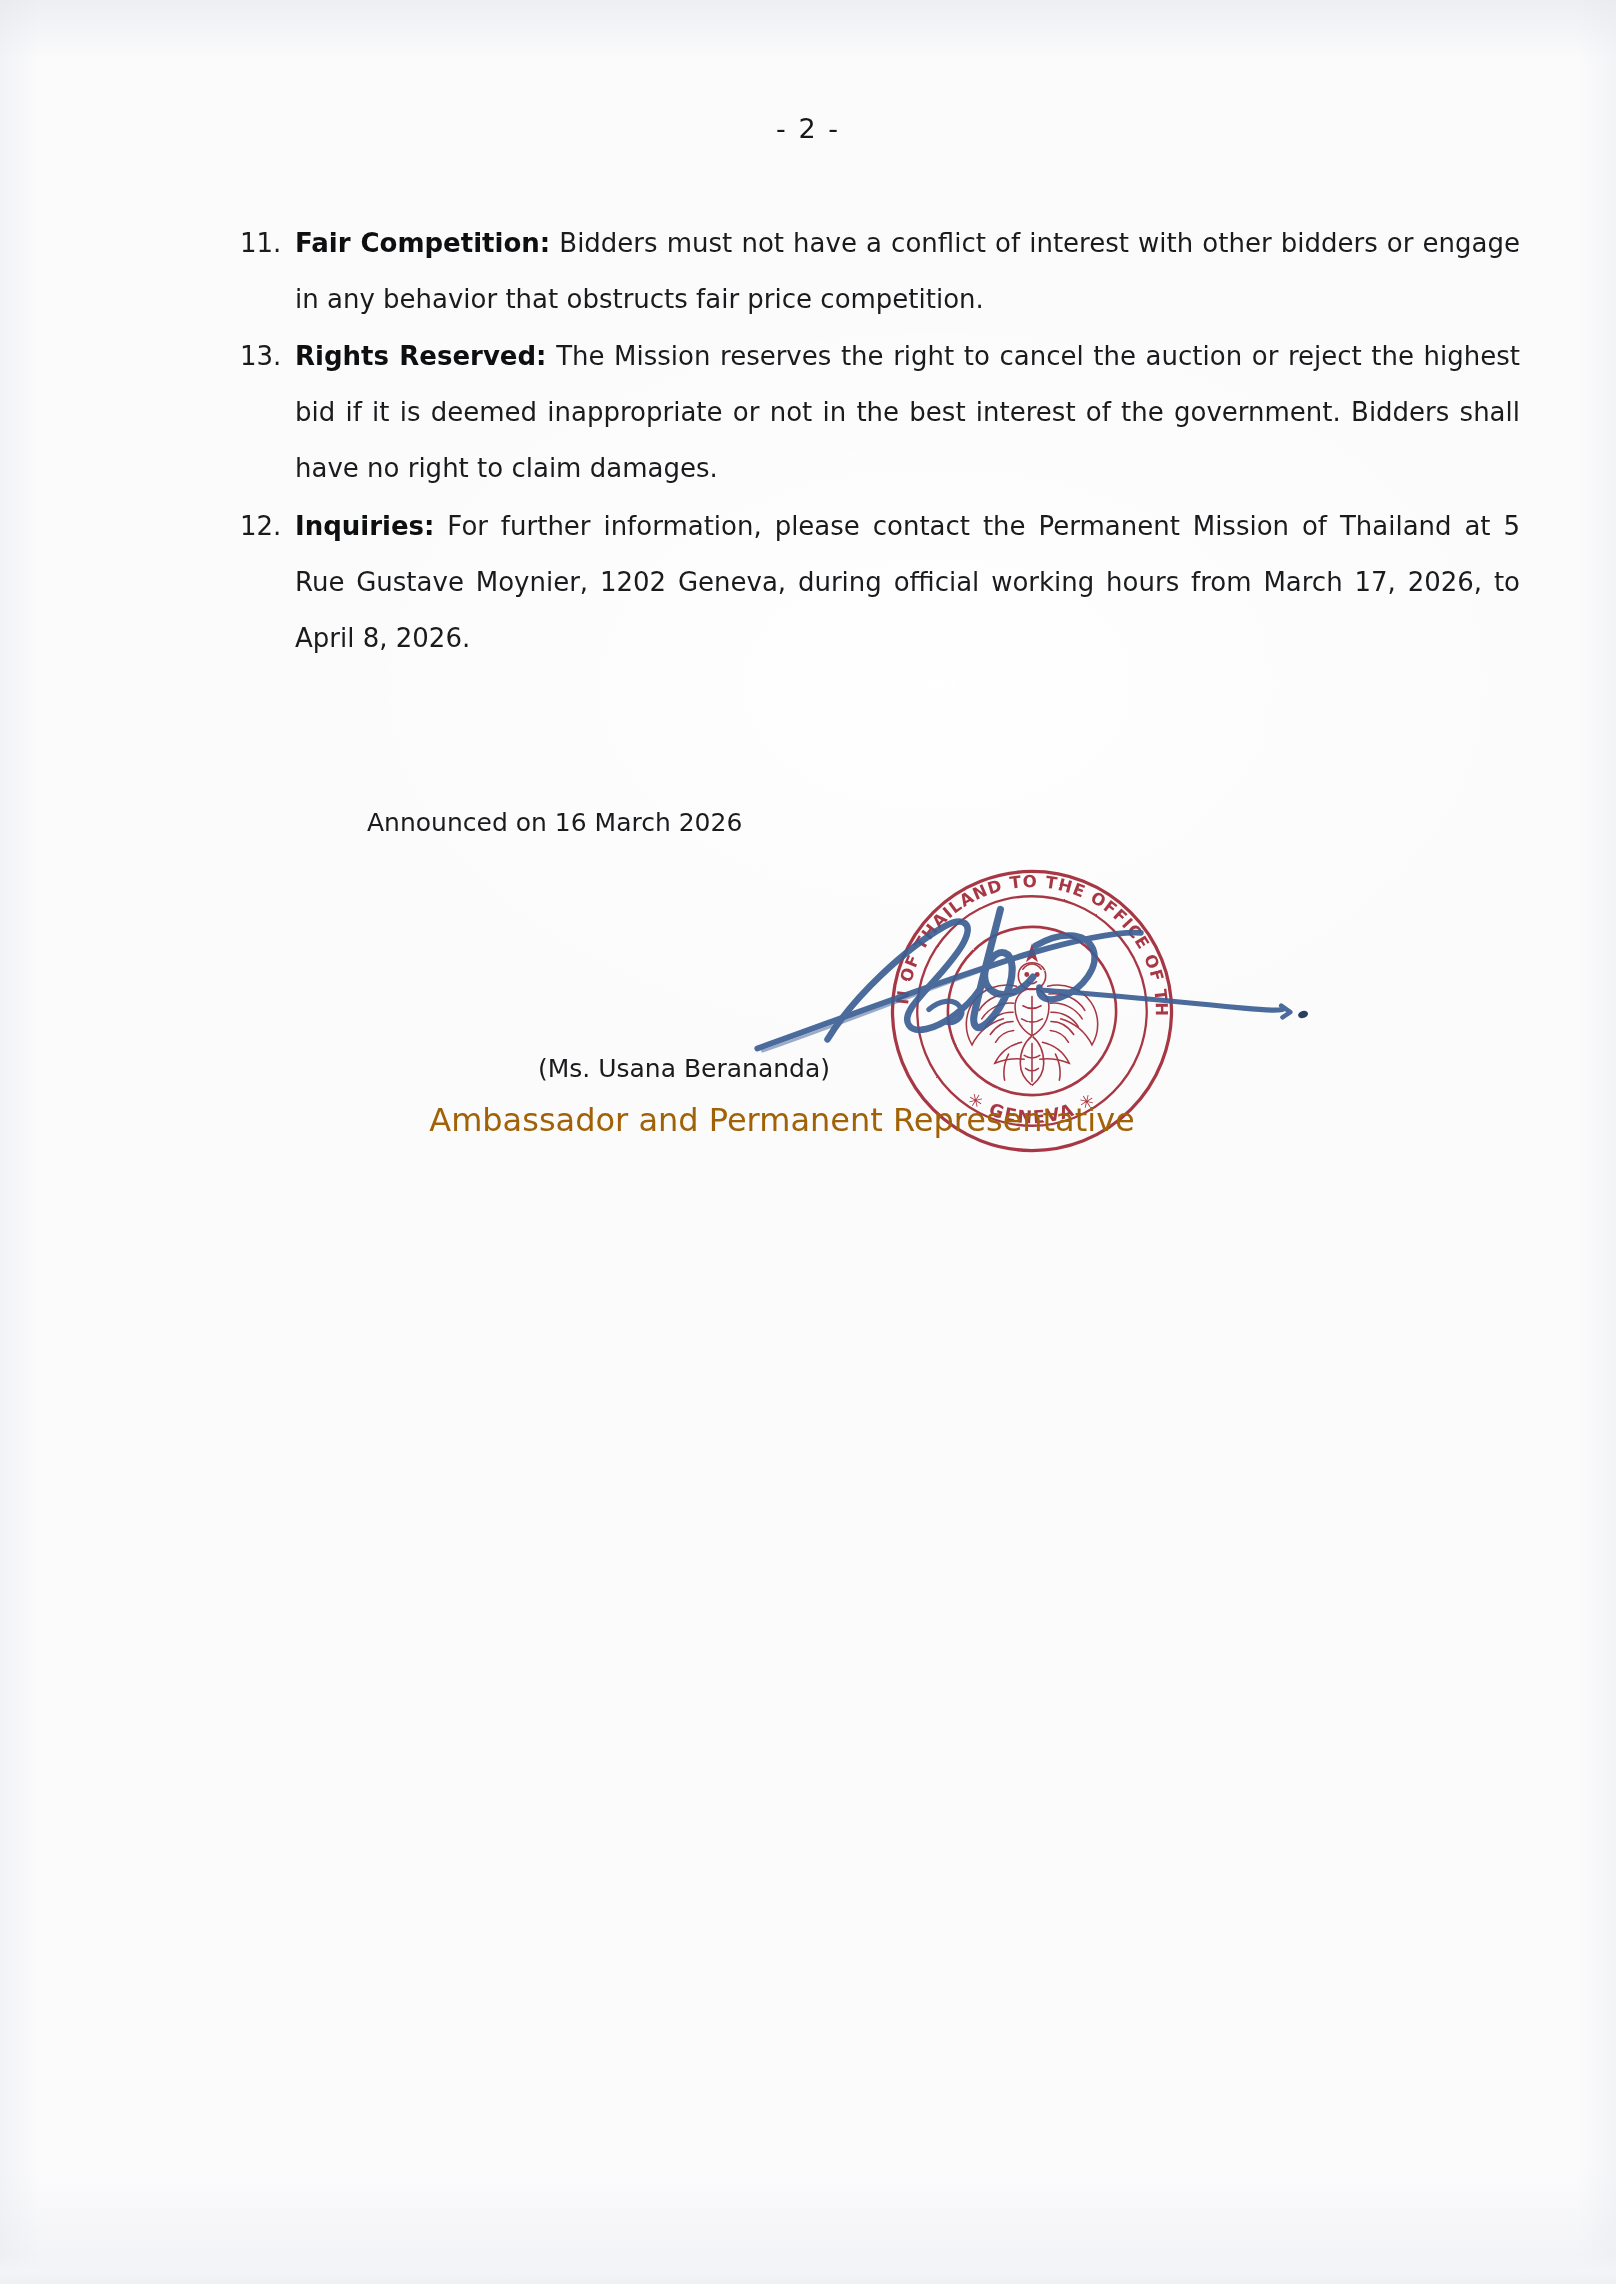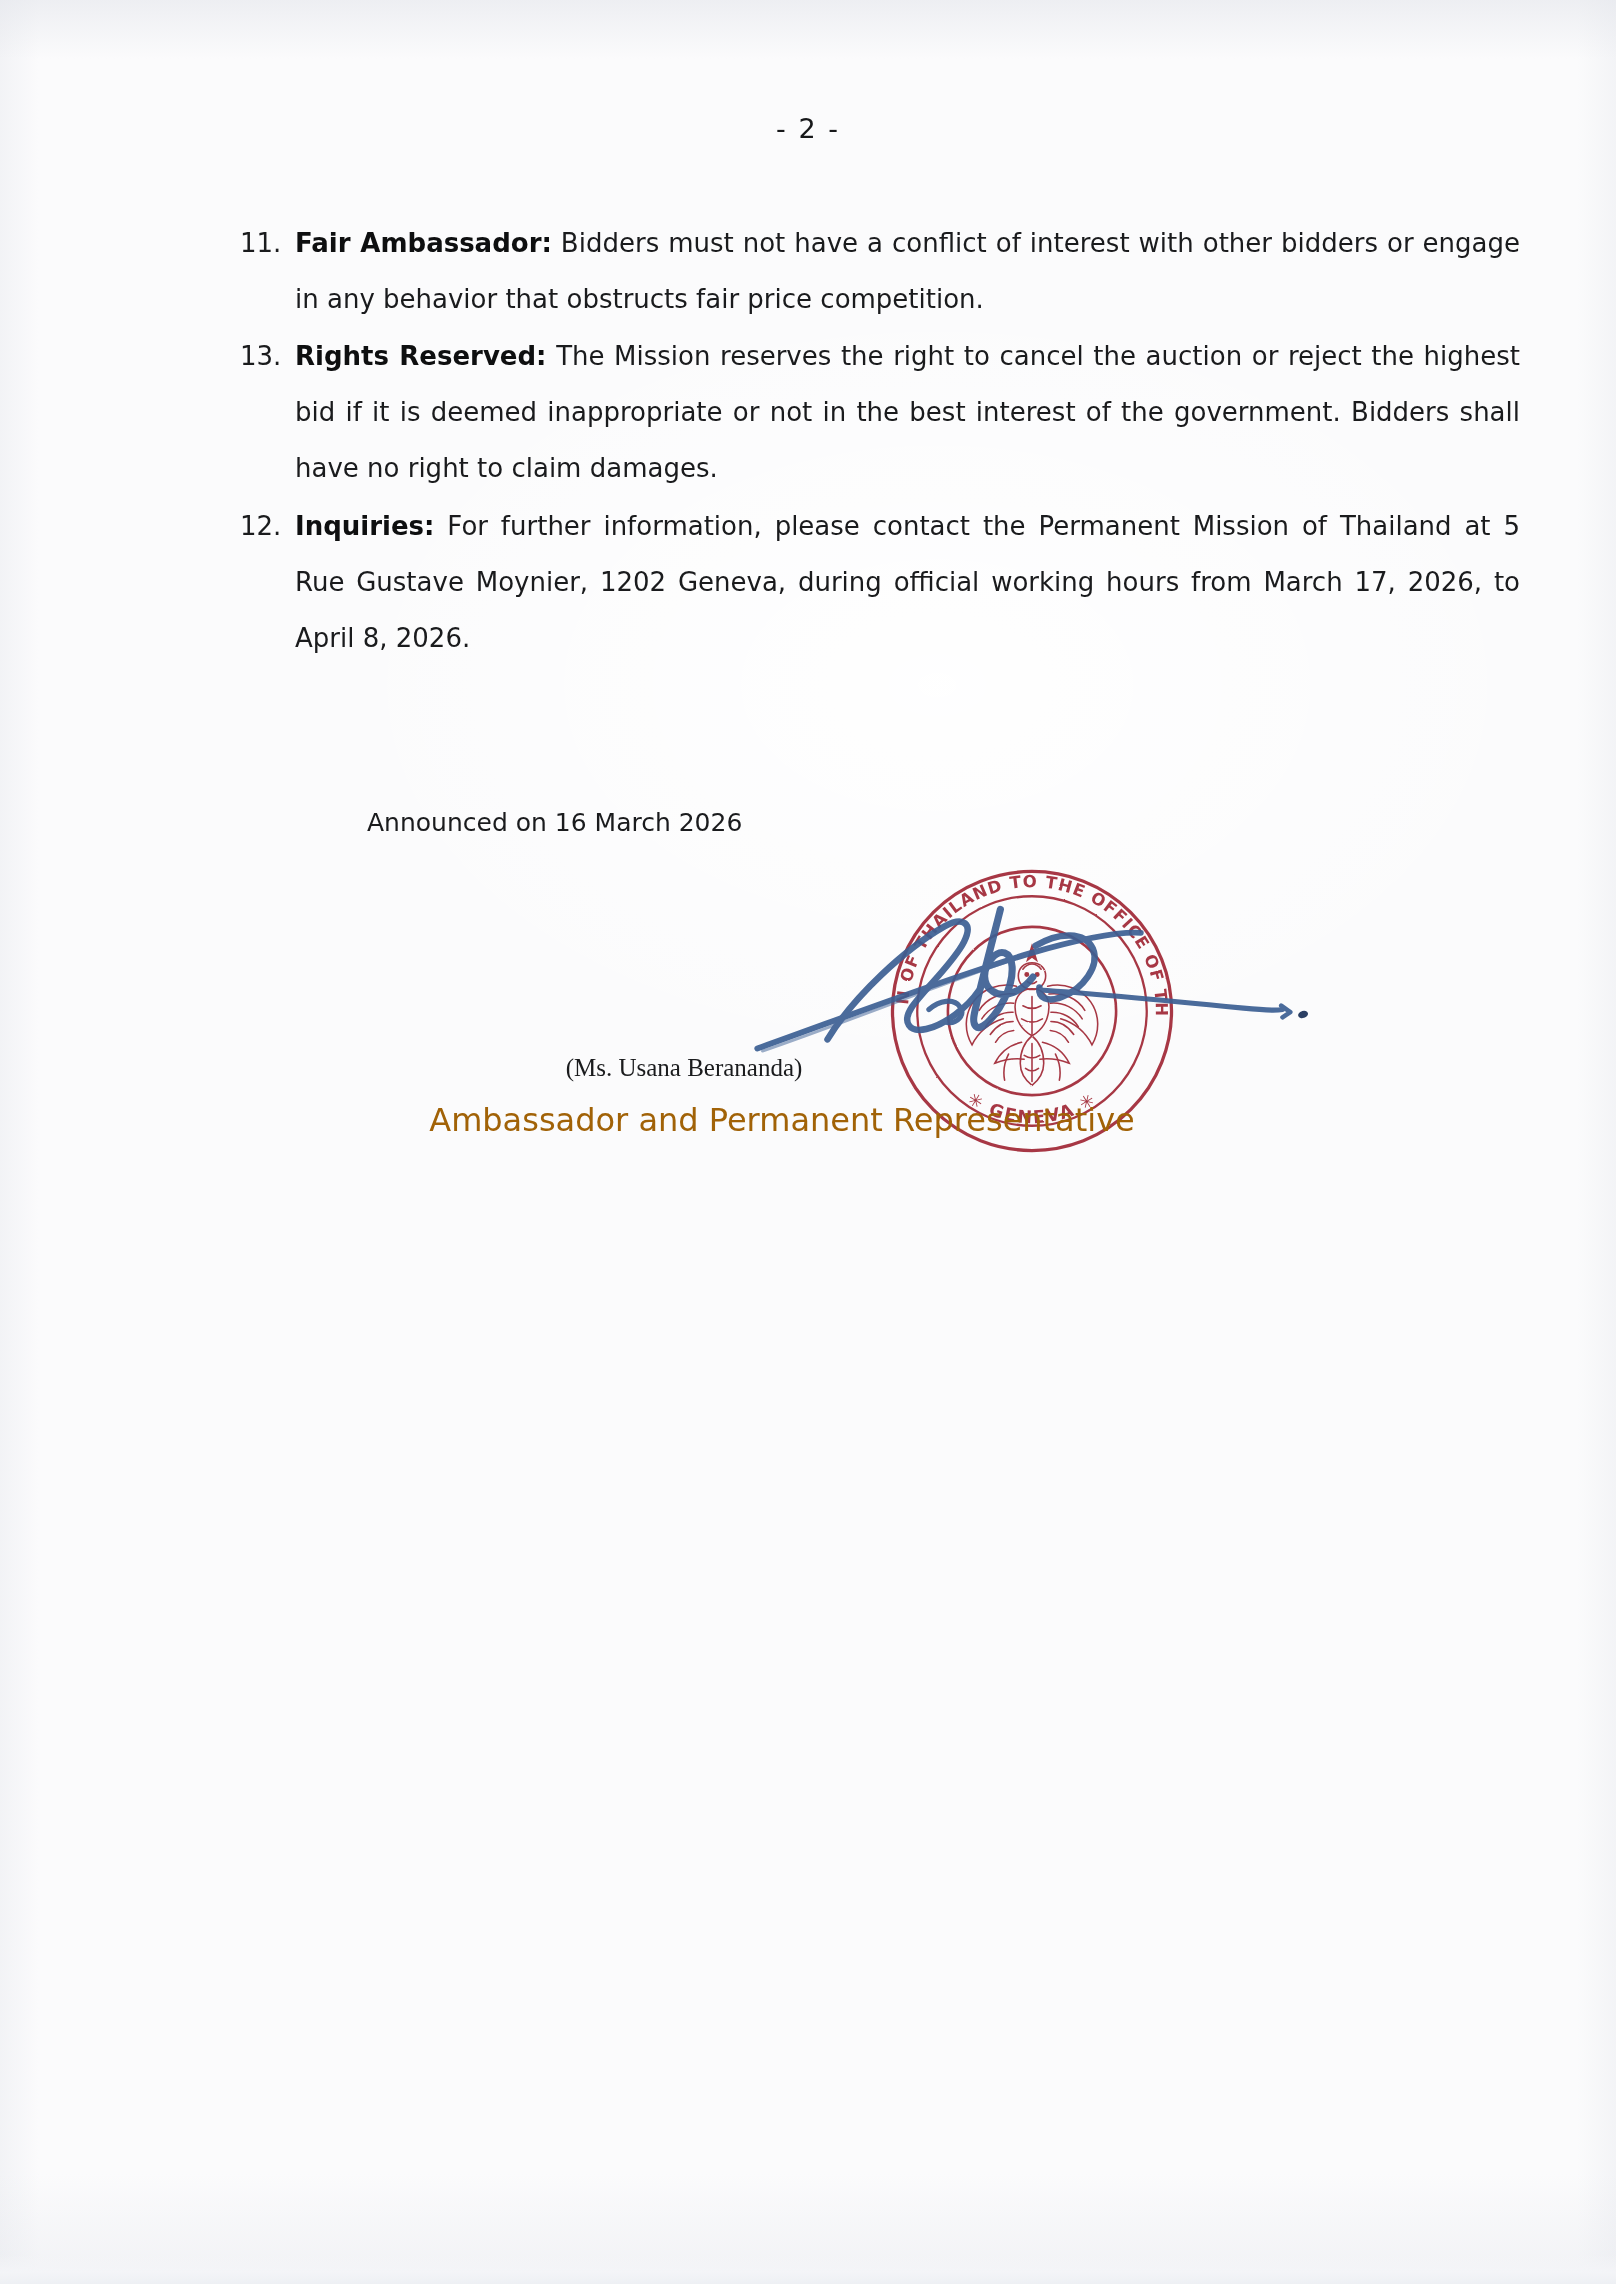--- a/index.html
+++ b/index.html
@@ -125,21 +125,20 @@
   }
 
   #signer-name {
     position: absolute;
     top: 1054px;
     left: 0;
     width: 1368px;
     text-align: center;
     font-size: 25px;
     color: #1a1b1d;
-    font-family: Liberation Serif, serif;
   }
   #signer-title {
     position: absolute;
     top: 1101px;
     left: 0;
     width: 1564px;
     text-align: center;
     font-size: 32px;
     color: #a16207;
   }
@@ -151,21 +150,21 @@
 
   <div id="paper-texture"></div>
 
   <div id="page-number">- 2 -</div>
 
   <div id="clause-list">
 
     <div class="clause">
       <div class="clause-num">11.</div>
       <div class="clause-body">
-        <span class="term">Fair Ambassador:</span><span class="rest"> Bidders must not have a conflict of interest with other bidders or engage in any behavior that obstructs fair price competition.</span>
+        <span class="term">Fair Competition:</span><span class="rest"> Bidders must not have a conflict of interest with other bidders or engage in any behavior that obstructs fair price competition.</span>
       </div>
     </div>
 
 
     <div class="clause">
       <div class="clause-num">13.</div>
       <div class="clause-body">
         <span class="term">Rights Reserved:</span><span class="rest"> The Mission reserves the right to cancel the auction or reject the highest bid if it is deemed inappropriate or not in the best interest of the government. Bidders shall have no right to claim damages.</span>
       </div>
     </div>

